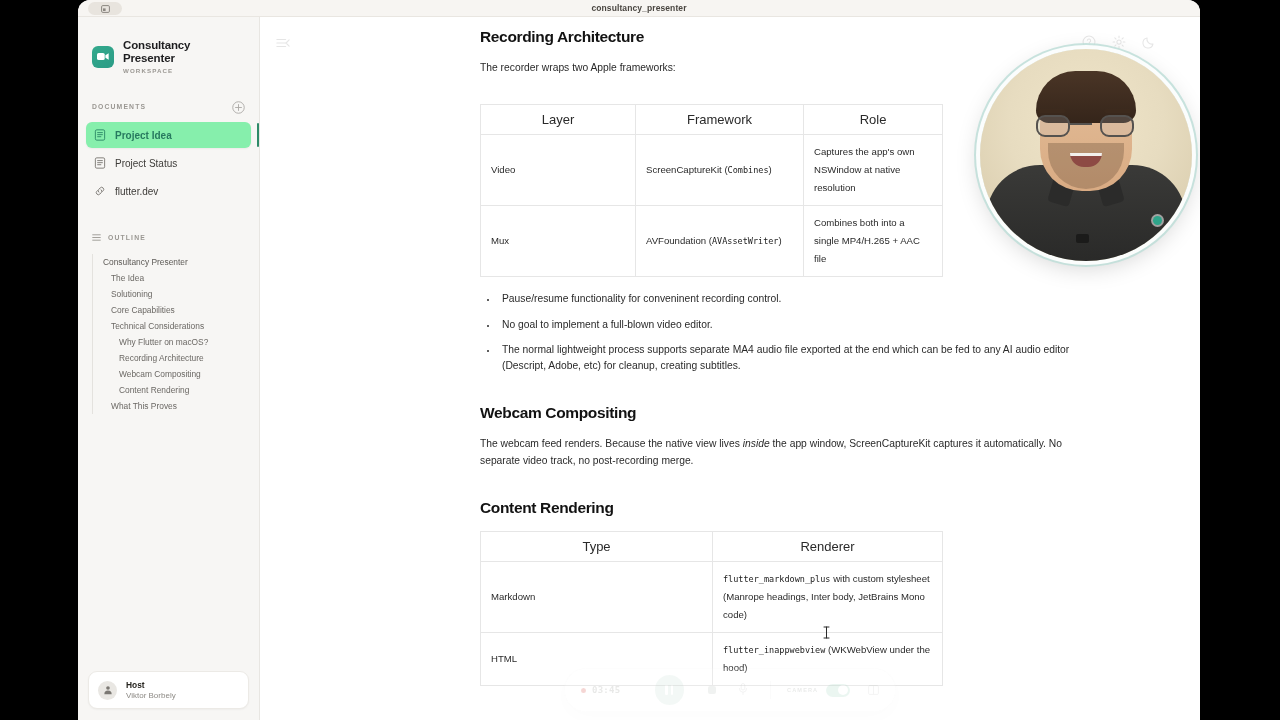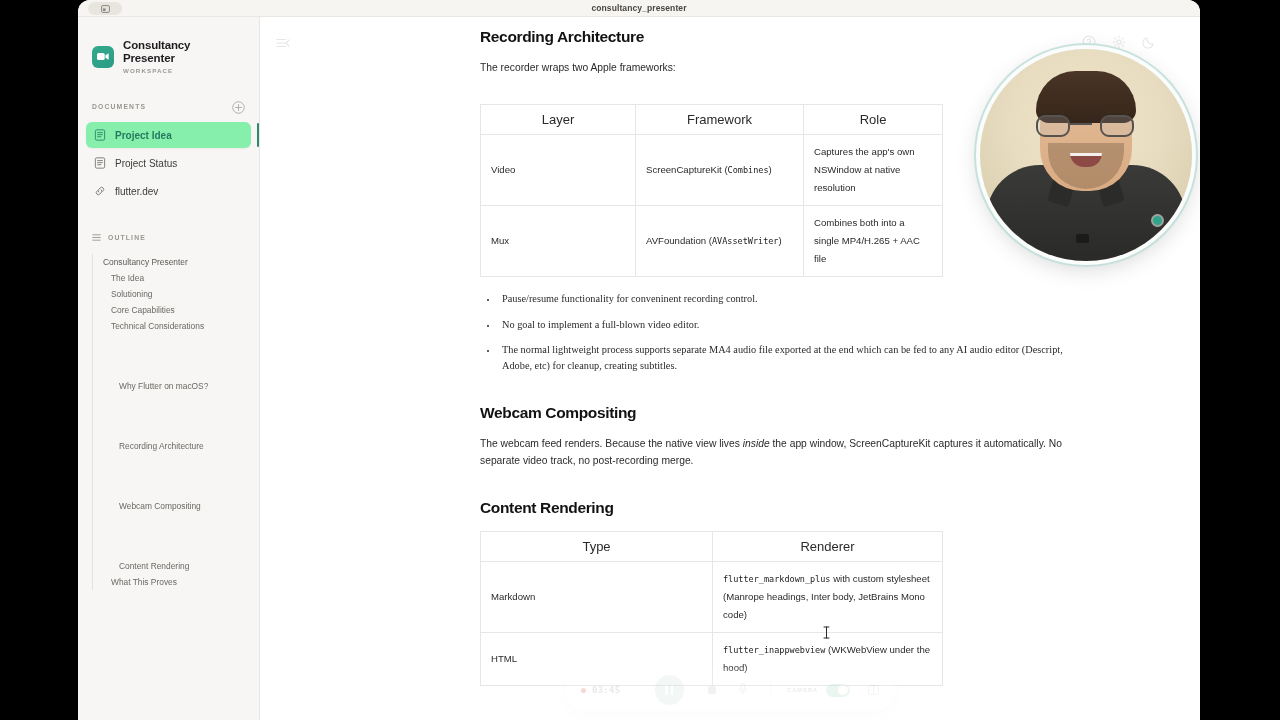--- a/index.html
+++ b/index.html
@@ -76,21 +76,21 @@
     content:""; position:absolute; right:-8px; top:1px; bottom:1px;
     width: 2px; background:#2e8a68; border-radius: 2px;
   }
   .doc-item .ic { width: 12px; height: 12px; flex: 0 0 12px; display:flex; align-items:center; }
 
   .outline-head { display:flex; align-items:center; gap:7px; padding: 0 14px; margin-top: 22px; }
   .ol-wrap { position: relative; margin-left: 14px; padding-left: 8px; border-left: 1px solid #e4e2de; margin-top: 8px;}
   .ol-item { font-size: 8.4px; color: #6b6864; line-height: 16px; cursor: pointer; white-space: nowrap; }
   .ol-item.lvl1 { padding-left: 2px; color:#5d5a56; }
   .ol-item.lvl2 { padding-left: 10px; }
-  .ol-item.lvl3 { padding-left: 18px; margin-top: 44px; }
+  .ol-item.lvl3 { padding-left: 18px; }
 
   .user-card {
     position: absolute; left: 10px; right: 10px; bottom: 11px;
     background:#fff; border:1px solid #eceae6; border-radius: 9px;
     height: 38px; display:flex; align-items:center; gap:9px; padding: 0 9px;
     box-shadow: 0 1px 2px rgba(0,0,0,.04);
     cursor: pointer;
   }
   .avatar {
     width: 19px; height: 19px; border-radius: 50%; background:#e9e7e3; flex:0 0 19px;
@@ -126,21 +126,21 @@
   table.md th {
     font-size: 13px; font-weight: 400; color: #2a2a2a; text-align:center;
     padding: 7px 10px; border: 1px solid #e6e6e6; background:#fff;
   }
   table.md td {
     font-size: 9.6px; color: #2a2a2a; padding: 8px 10px; border: 1px solid #e6e6e6;
     vertical-align: middle; line-height: 18px;
   }
   code, .mono { font-family: "DejaVu Sans Mono", monospace; font-size: 8.5px; color:#1a1a1a; }
 
-  ul.bullets { margin: 0 0 20px 18px; padding: 0; font-family: Liberation Serif, serif; }
+  ul.bullets { margin: 0 0 20px 18px; padding: 0; }
   ul.bullets li {
     font-size: 10.3px; color: #2a2a2a; line-height: 16.2px; margin-bottom: 9px;
     padding-left: 4px;
   }
   ul.bullets li::marker { font-size: 8px; }
 
   
   #webcam {
     position: absolute; right: 8px; top: 32px; width: 212px; height: 212px;
     border-radius: 50%;
@@ -316,20 +316,32 @@
           <div class="ol-item lvl2">Solutioning</div>
           <div class="ol-item lvl2">Core Capabilities</div>
           <div class="ol-item lvl2">Technical Considerations</div>
           <div class="ol-item lvl3">Why Flutter on macOS?</div>
           <div class="ol-item lvl3">Recording Architecture</div>
           <div class="ol-item lvl3">Webcam Compositing</div>
           <div class="ol-item lvl3">Content Rendering</div>
           <div class="ol-item lvl2">What This Proves</div>
         </div>
 
+        <div class="user-card">
+          <div class="avatar">
+            <svg width="10" height="10" viewBox="0 0 12 12">
+              <circle cx="6" cy="3.6" r="2.2" fill="#7b7873"></circle>
+              <path d="M1.6 11 a4.4 4.4 0 0 1 8.8 0 Z" fill="#7b7873"></path>
+            </svg>
+          </div>
+          <div>
+            <div class="user-role">Host</div>
+            <div class="user-name">Viktor Borbely</div>
+          </div>
+        </div>
       </div>
 
       <div id="main">
 
         <span id="collapse-btn">
           <svg width="14" height="14" viewBox="0 0 16 16">
             <path d="M1 4 H11 M1 8 H11 M1 12 H11" stroke="#111" stroke-width="1.3" stroke-linecap="round"></path>
             <path d="M15 4.5 L11.5 8 L15 11.5" fill="none" stroke="#111" stroke-width="1.3" stroke-linecap="round" stroke-linejoin="round"></path>
           </svg>
         </span>

